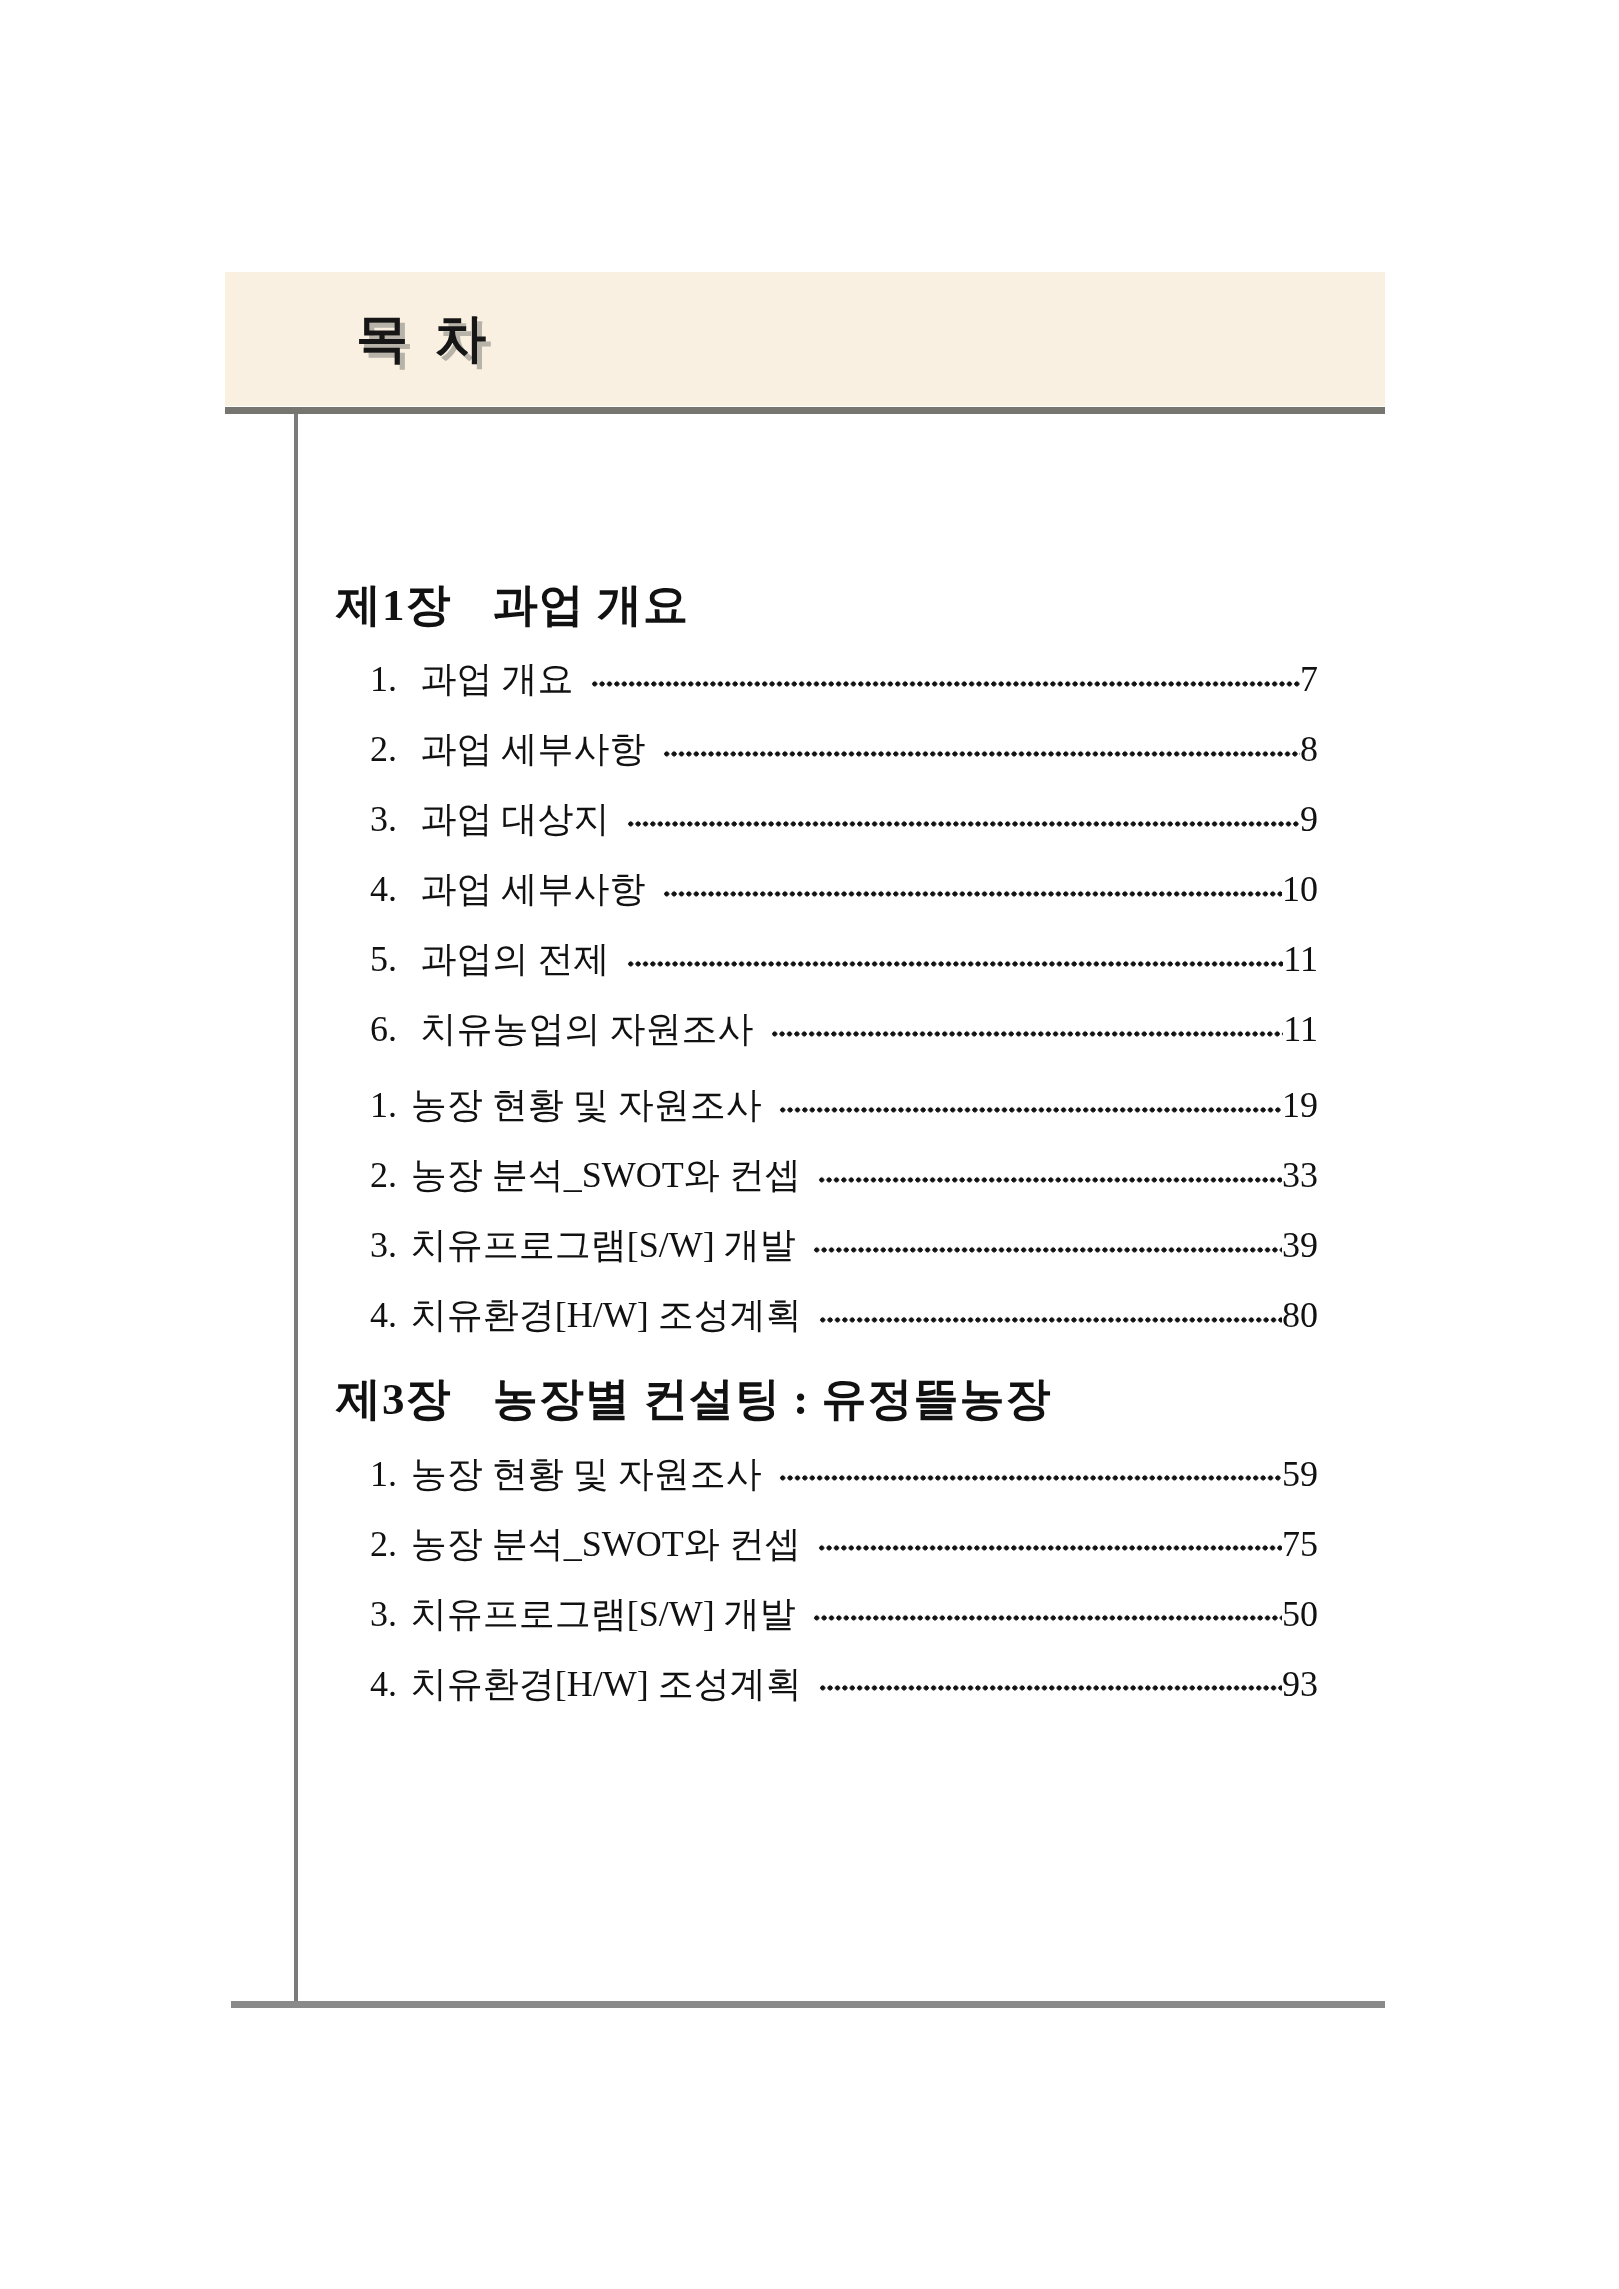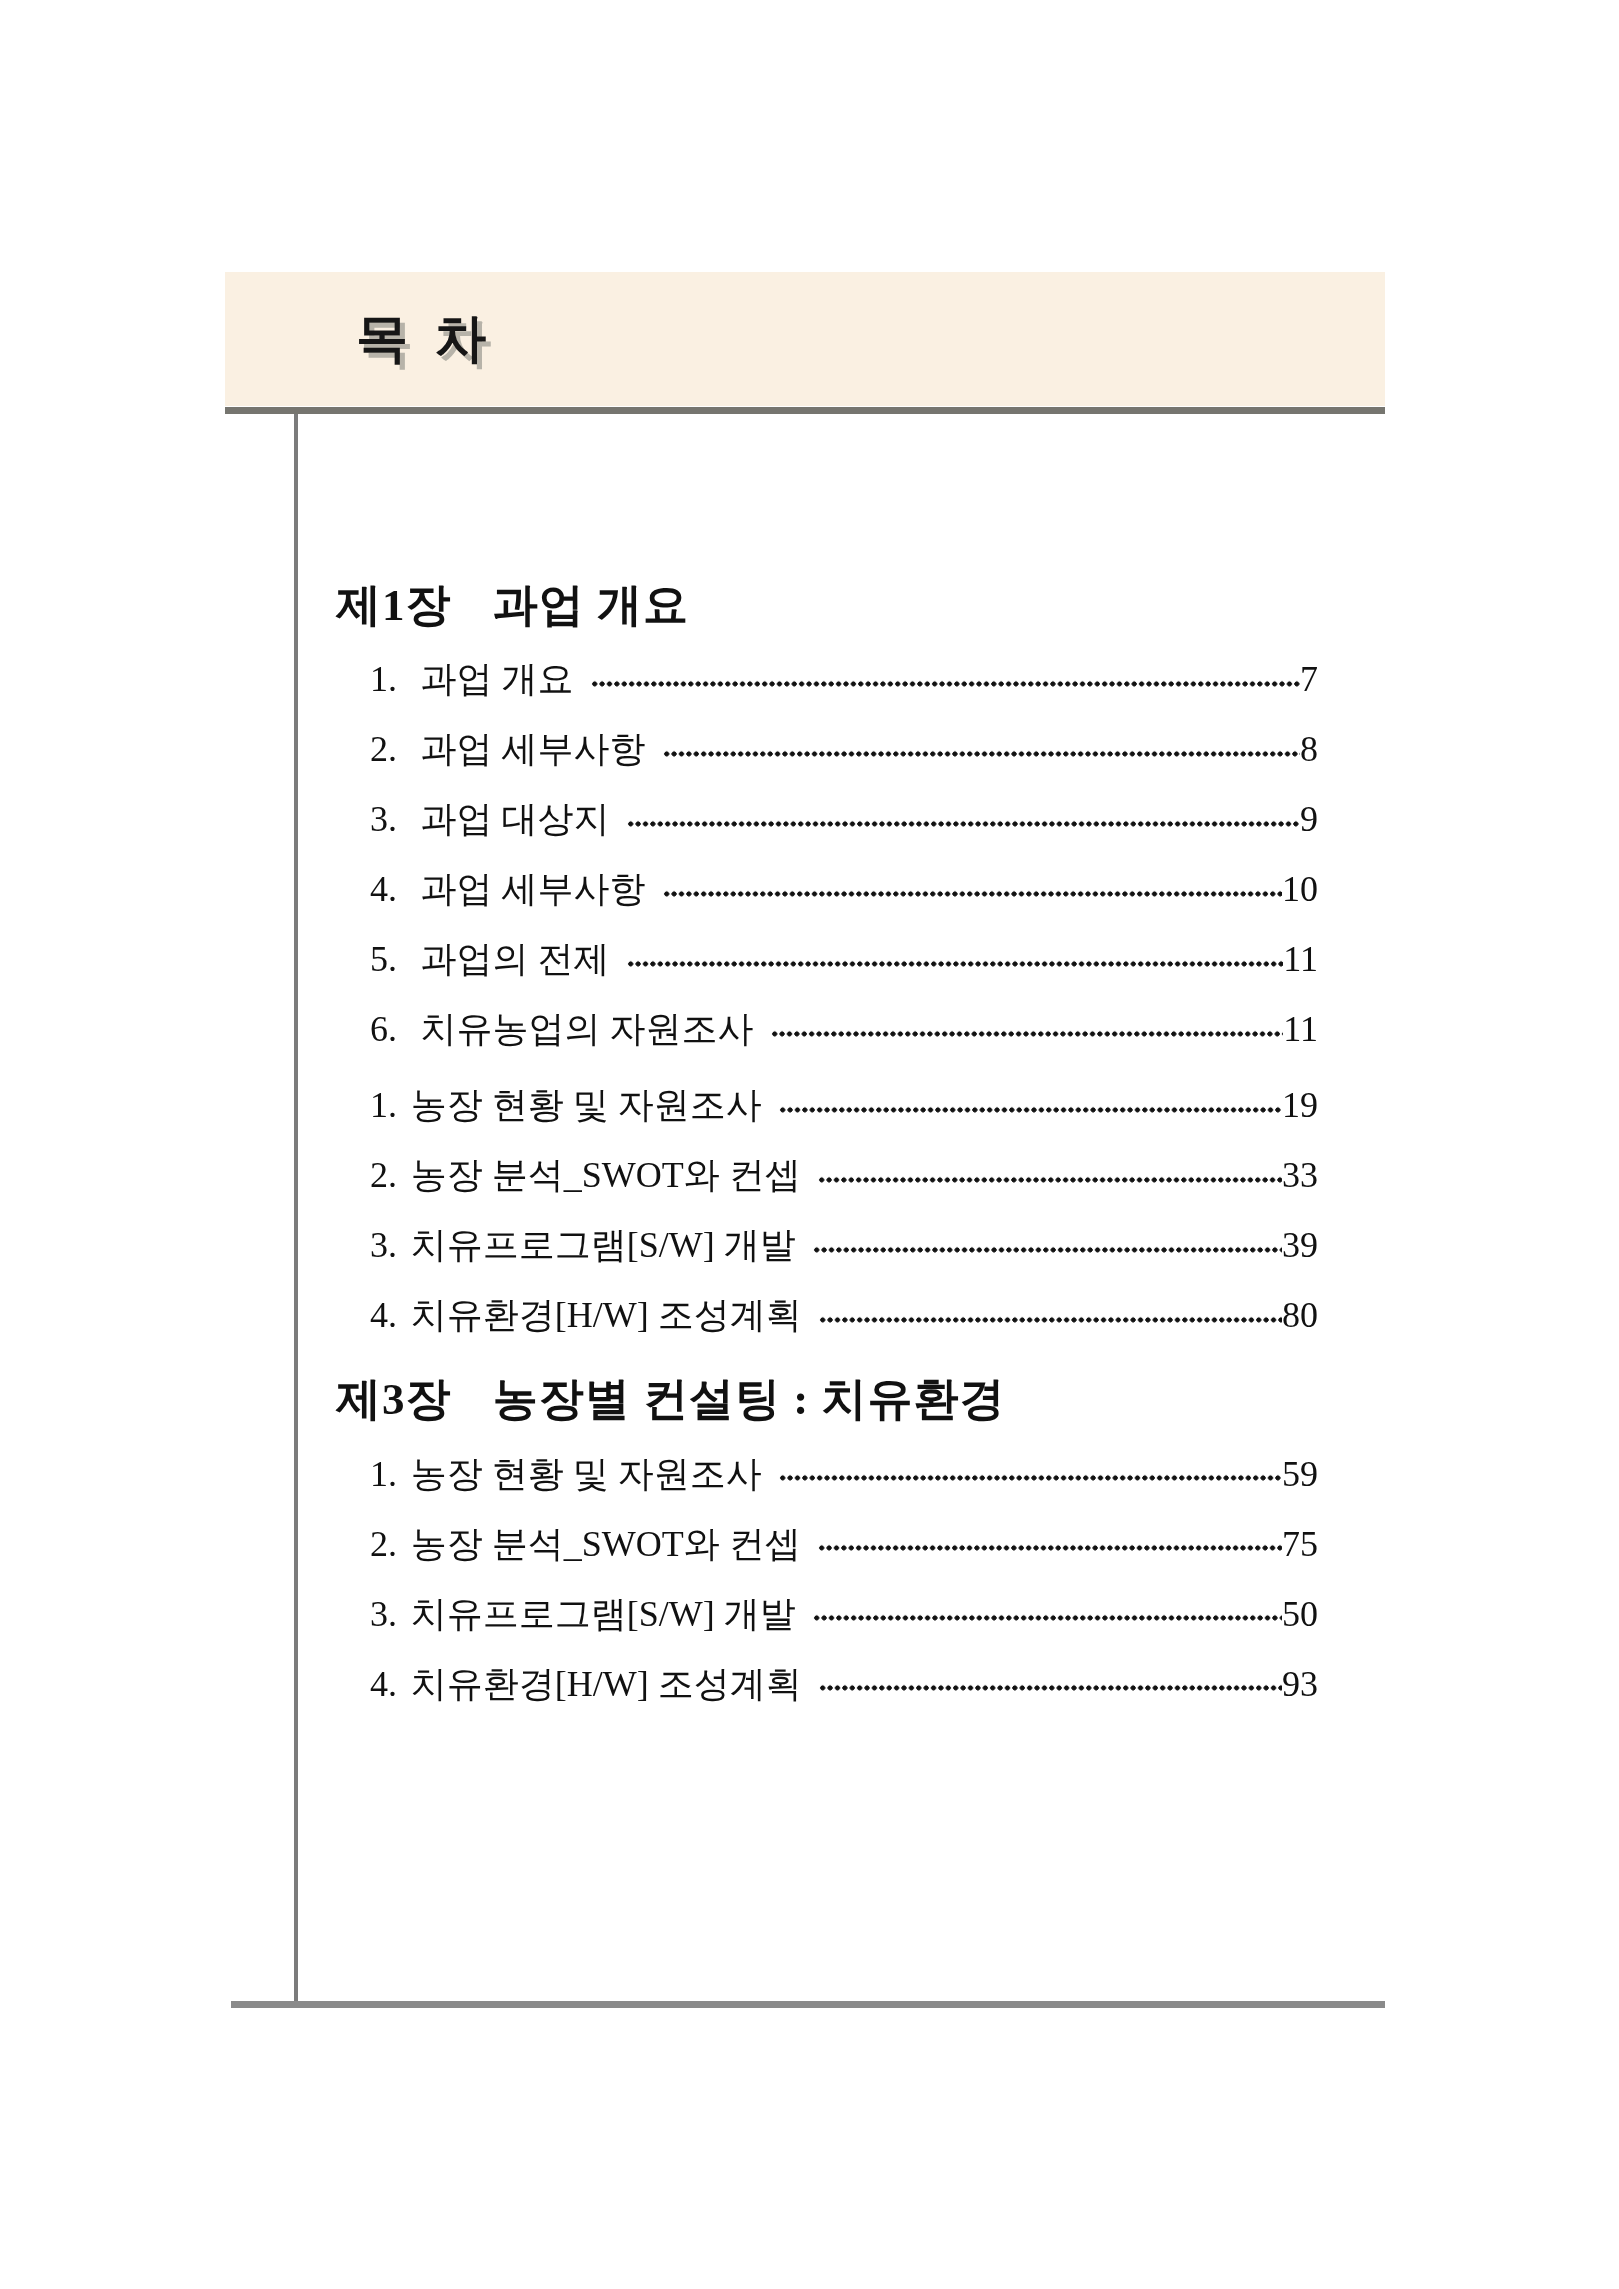--- a/index.html
+++ b/index.html
@@ -162,21 +162,21 @@
         <div class="toc-item">
     <span class="num">4.</span>
     <span class="title">치유환경[H/W] 조성계획</span>
     <span class="leader"></span>
     <span class="page-num">80</span>
   </div>
       </section>
       <section class="chapter">
     <h2 class="chapter-title">
       <span class="ch-num">제3장</span>
-      <span class="ch-name">농장별 컨설팅 : 치유환경</span>
+      <span class="ch-name">농장별 컨설팅 : 유정뜰농장</span>
     </h2>
   <div class="toc-item">
     <span class="num">1.</span>
     <span class="title">농장 현황 및 자원조사</span>
     <span class="leader"></span>
     <span class="page-num">59</span>
   </div>
         <div class="toc-item">
     <span class="num">2.</span>
     <span class="title">농장 분석_SWOT와 컨셉</span>

